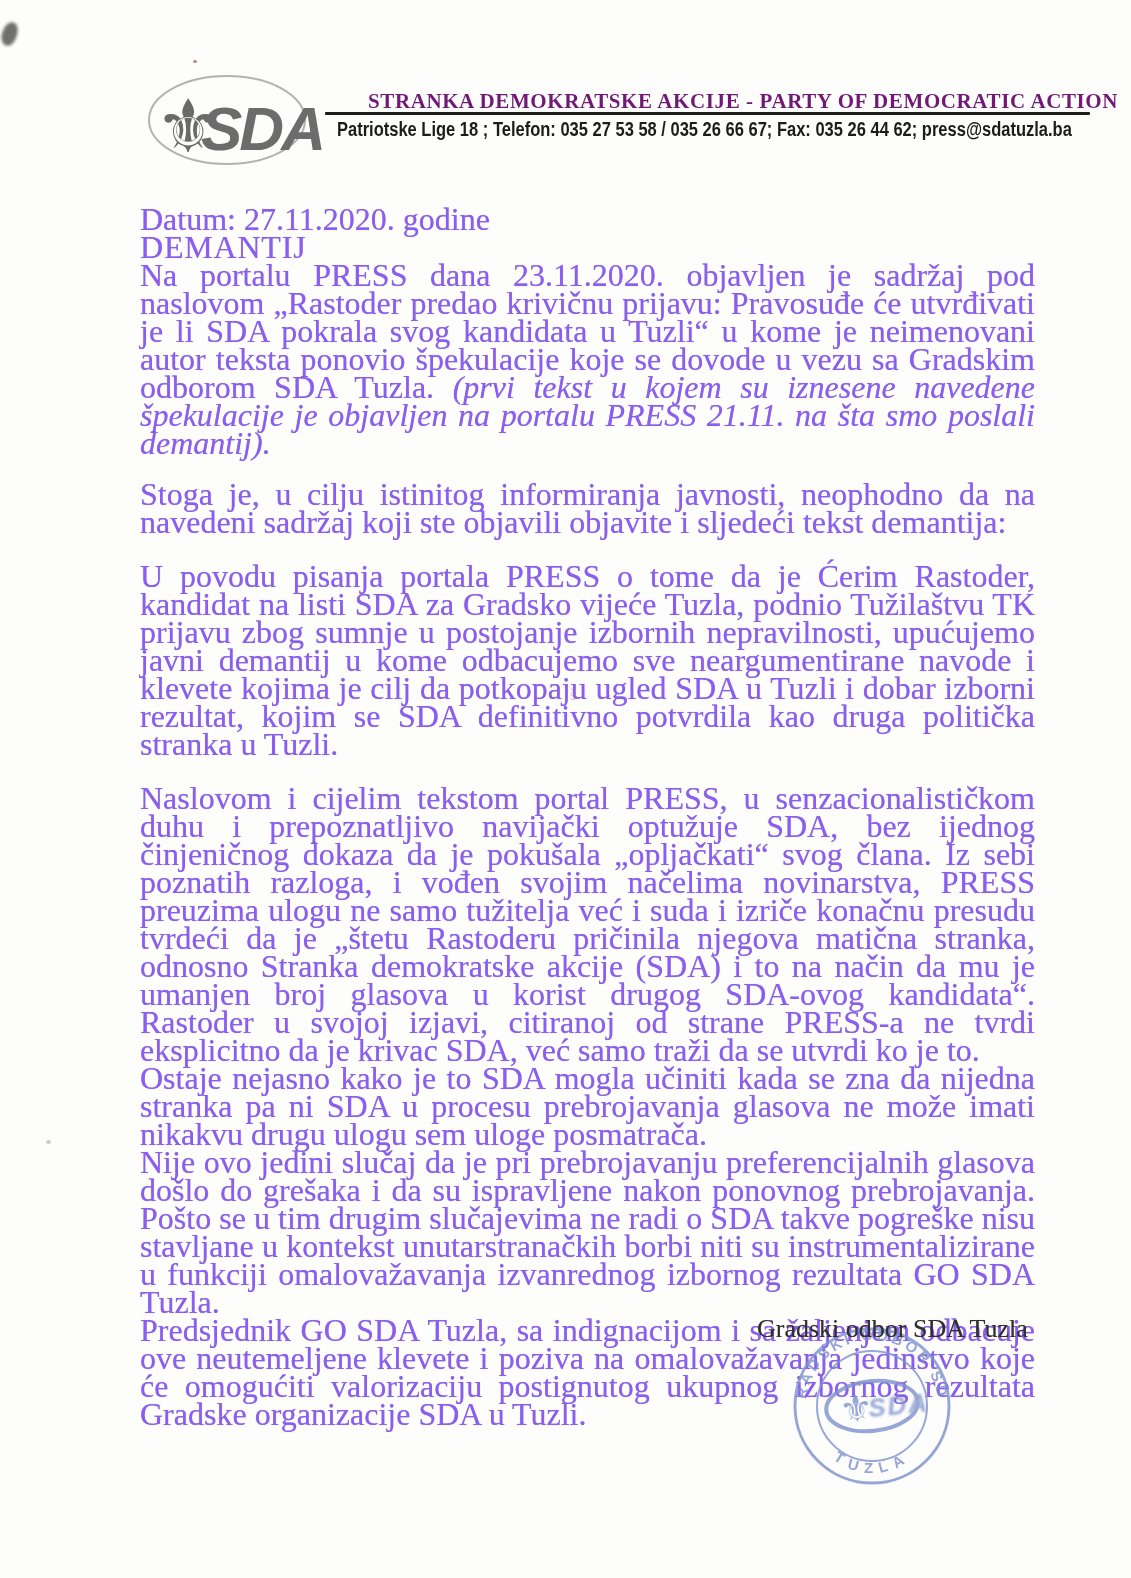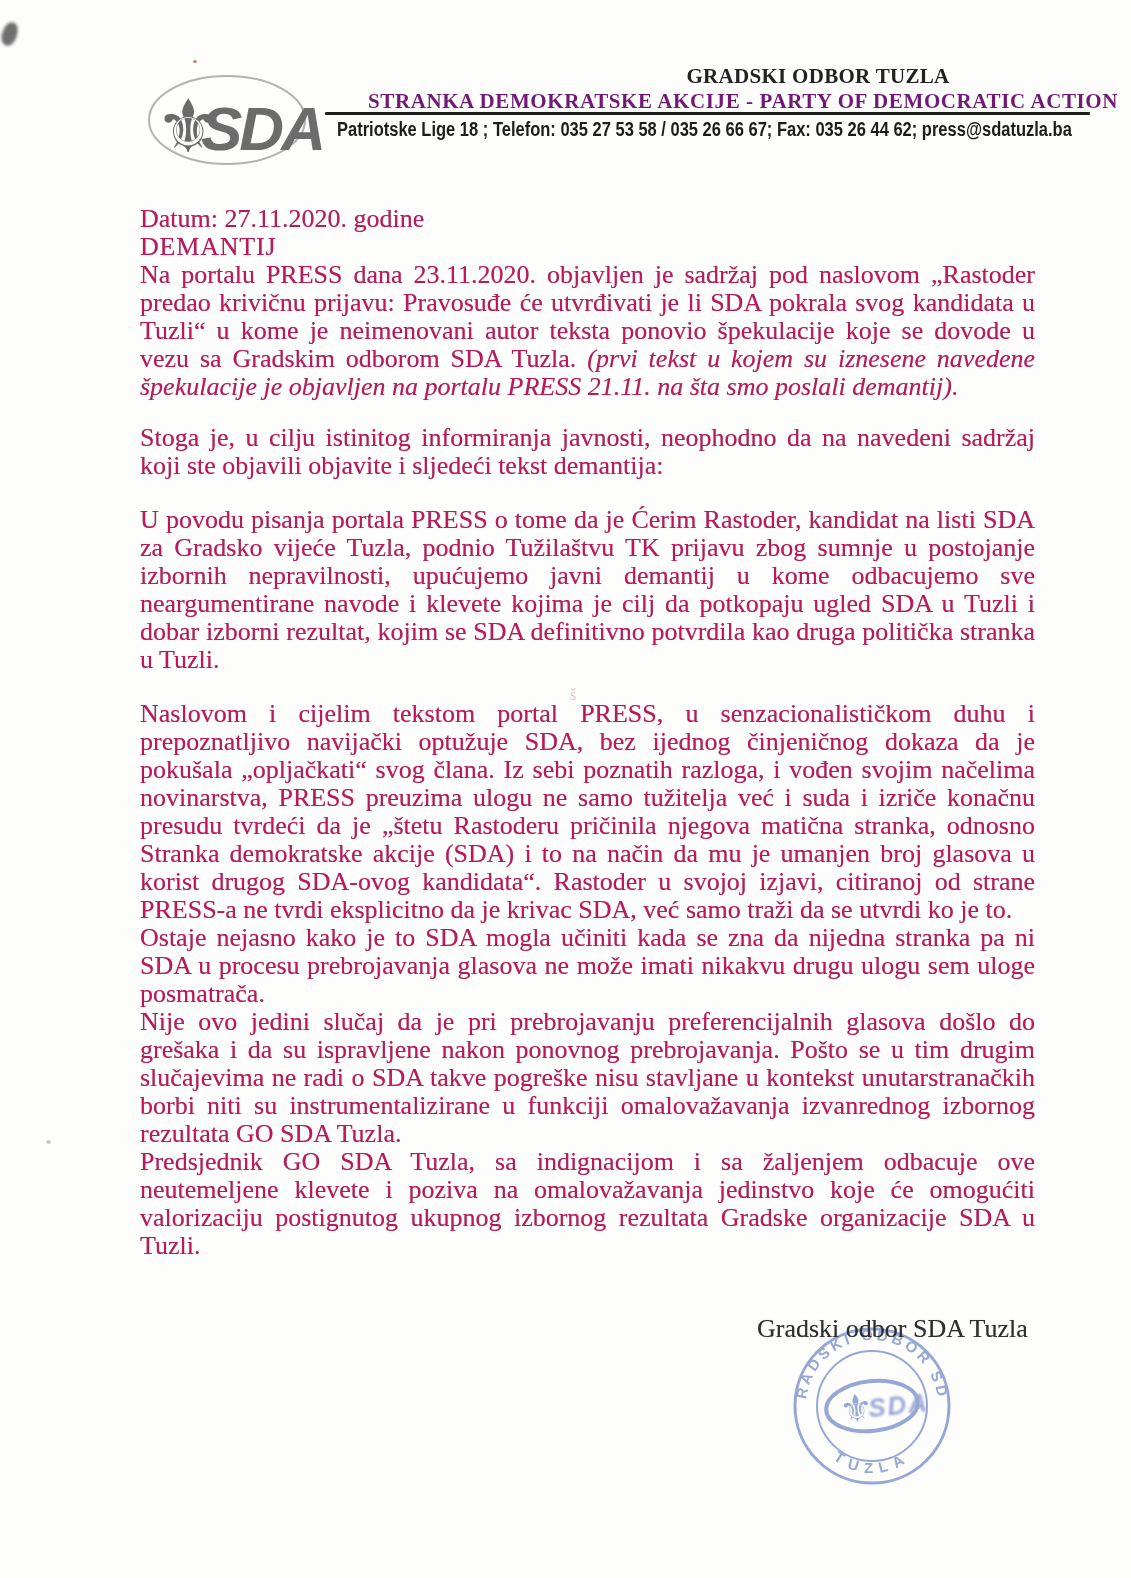--- a/index.html
+++ b/index.html
@@ -47,22 +47,22 @@
   }
   .address{
     position:absolute;left:337px;top:118px;width:910px;
     font-family:"Liberation Sans",sans-serif;font-weight:bold;
     font-size:20px;color:#1c1c1c;white-space:nowrap;
     transform:scaleX(0.825);transform-origin:left top;
   }
   
   .body-col{
     position:absolute;left:140px;top:205px;width:895px;
-    font-size:26px;line-height:28px;text-align:justify;
-    color:#be185d;
+    font-size:32px;line-height:28px;text-align:justify;
+    color:#8b5cf6;
     text-shadow:0 0 .7px rgba(47,47,47,.45);
   }
   .body-col p{margin:0;}
   .date-line{margin:0 0 17px 0;text-align:left;}
   .doc-title{font-weight:normal;letter-spacing:.8px;margin:0 0 32px 0;text-align:left;}
   .p-gap{margin-bottom:23px !important;}
   .p-gap2{margin-bottom:26px !important;}
   .ital{font-style:italic;}
   
   .signature{
@@ -87,21 +87,20 @@
   <div class="margin-dot"></div>
 
   <div class="logo">
     <svg width="178" height="102" viewBox="0 0 178 102" style="overflow:visible">
       <ellipse cx="82" cy="52" rx="78" ry="44" fill="none" stroke="#b2b2b2" stroke-width="2"></ellipse>
       <text x="10" y="84" font-size="74" fill="#6a6a6a" class="fleur">⚜</text>
       <text x="56" y="82" font-size="62" font-style="italic" font-weight="bold" letter-spacing="-3" fill="#6c6c6c" font-family="Liberation Sans, sans-serif">SDA</text>
     </svg>
   </div>
 
-  <div class="org-line1">GRADSKI ODBOR TUZLA</div>
   <div class="org-line2">STRANKA DEMOKRATSKE AKCIJE - PARTY OF DEMOCRATIC ACTION</div>
   <div class="header-rule"></div>
   <div class="address">Patriotske Lige 18 ; Telefon: 035 27 53 58 / 035 26 66 67;  Fax: 035 26 44 62;   press@sdatuzla.ba</div>
 
   <div class="body-col">
     <p class="date-line">Datum: 27.11.2020. godine</p>
     <p class="doc-title">DEMANTIJ</p>
 
     <p class="p-gap"><span>Na portalu PRESS dana 23.11.2020. objavljen je sadržaj pod naslovom „Rastoder predao krivičnu prijavu: Pravosuđe će utvrđivati je li SDA pokrala svog kandidata u Tuzli“ u kome je neimenovani autor teksta ponovio špekulacije koje se dovode u vezu sa Gradskim odborom SDA Tuzla. </span><span class="ital">(prvi tekst u kojem su iznesene navedene špekulacije je objavljen na portalu PRESS  21.11. na šta smo poslali demantij).</span></p>
 

